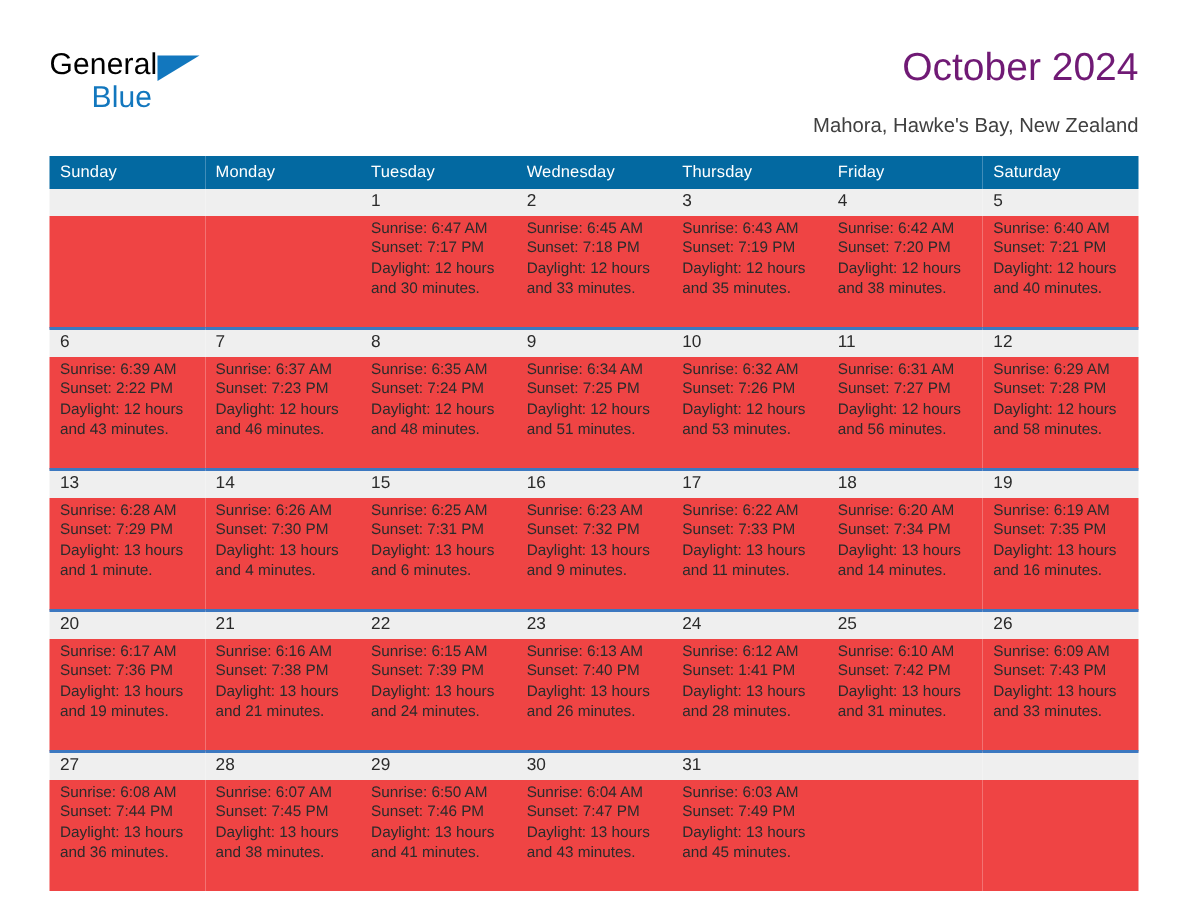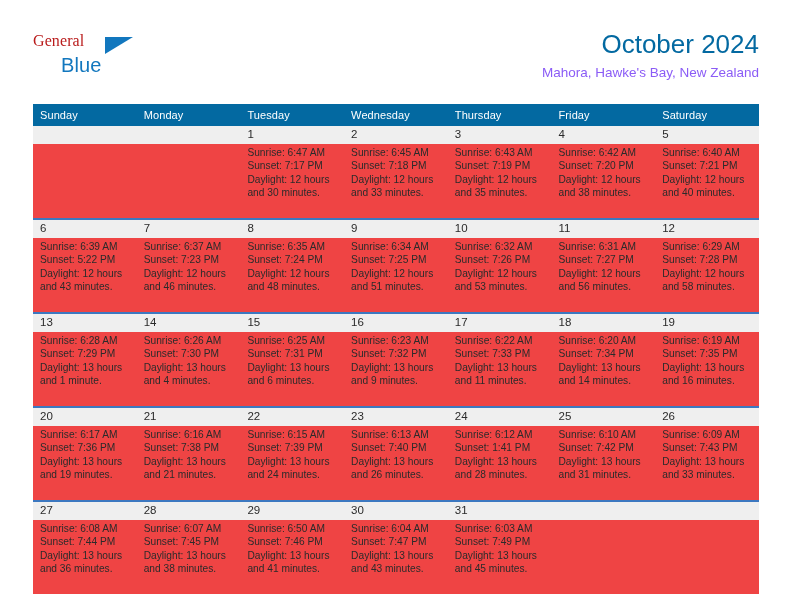--- a/index.html
+++ b/index.html
@@ -33,24 +33,24 @@
     position: absolute;
     left: 0;
     top: 4px;
     width: 130px;
     height: 52px;
   }
   .brand-general {
     position: absolute;
     left: 0;
     top: 0;
-    font-size: 16px;
+    font-size: 20px;
     letter-spacing: 0.1px;
-    color: #b91c1c;
-    font-family: Liberation Serif, serif;
+    color: #000000;
+    font-family: Liberation Sans, sans-serif;
   }
   .brand-triangle {
     position: absolute;
     left: 72px;
     top: 5px;
     width: 0;
     height: 0;
     border-left: 28px solid #1277be;
     border-bottom: 17px solid transparent;
   }
@@ -64,30 +64,30 @@
   }
 
   .title-block {
     position: absolute;
     right: 0;
     top: 0;
     text-align: right;
   }
   .cal-title {
     font-size: 26px;
-    color: #0369a1;
+    color: #701a75;
     line-height: 32px;
     white-space: nowrap;
     text-align: right;
   }
   .cal-subtitle {
     font-size: 13.5px;
-    color: #8b5cf6;
+    color: #404040;
     line-height: 20px;
-    margin-top: 3px;
+    margin-top: 14px;
     white-space: nowrap;
   }
 
   
   .calendar {
     position: absolute;
     left: 33px;
     top: 104px;
     width: 726px;
     border-collapse: collapse;
@@ -211,21 +211,21 @@
           <td>7</td>
           <td>8</td>
           <td>9</td>
           <td>10</td>
           <td>11</td>
           <td>12</td>
         </tr>
         <tr class="infrow">
           <td>
             <span class="info-line">Sunrise: 6:39 AM</span>
-            <span class="info-line">Sunset: 5:22 PM</span>
+            <span class="info-line">Sunset: 2:22 PM</span>
             <span class="info-line">Daylight: 12 hours</span>
             <span class="info-line">and 43 minutes.</span>
           </td>
           <td>
             <span class="info-line">Sunrise: 6:37 AM</span>
             <span class="info-line">Sunset: 7:23 PM</span>
             <span class="info-line">Daylight: 12 hours</span>
             <span class="info-line">and 46 minutes.</span>
           </td>
           <td>

